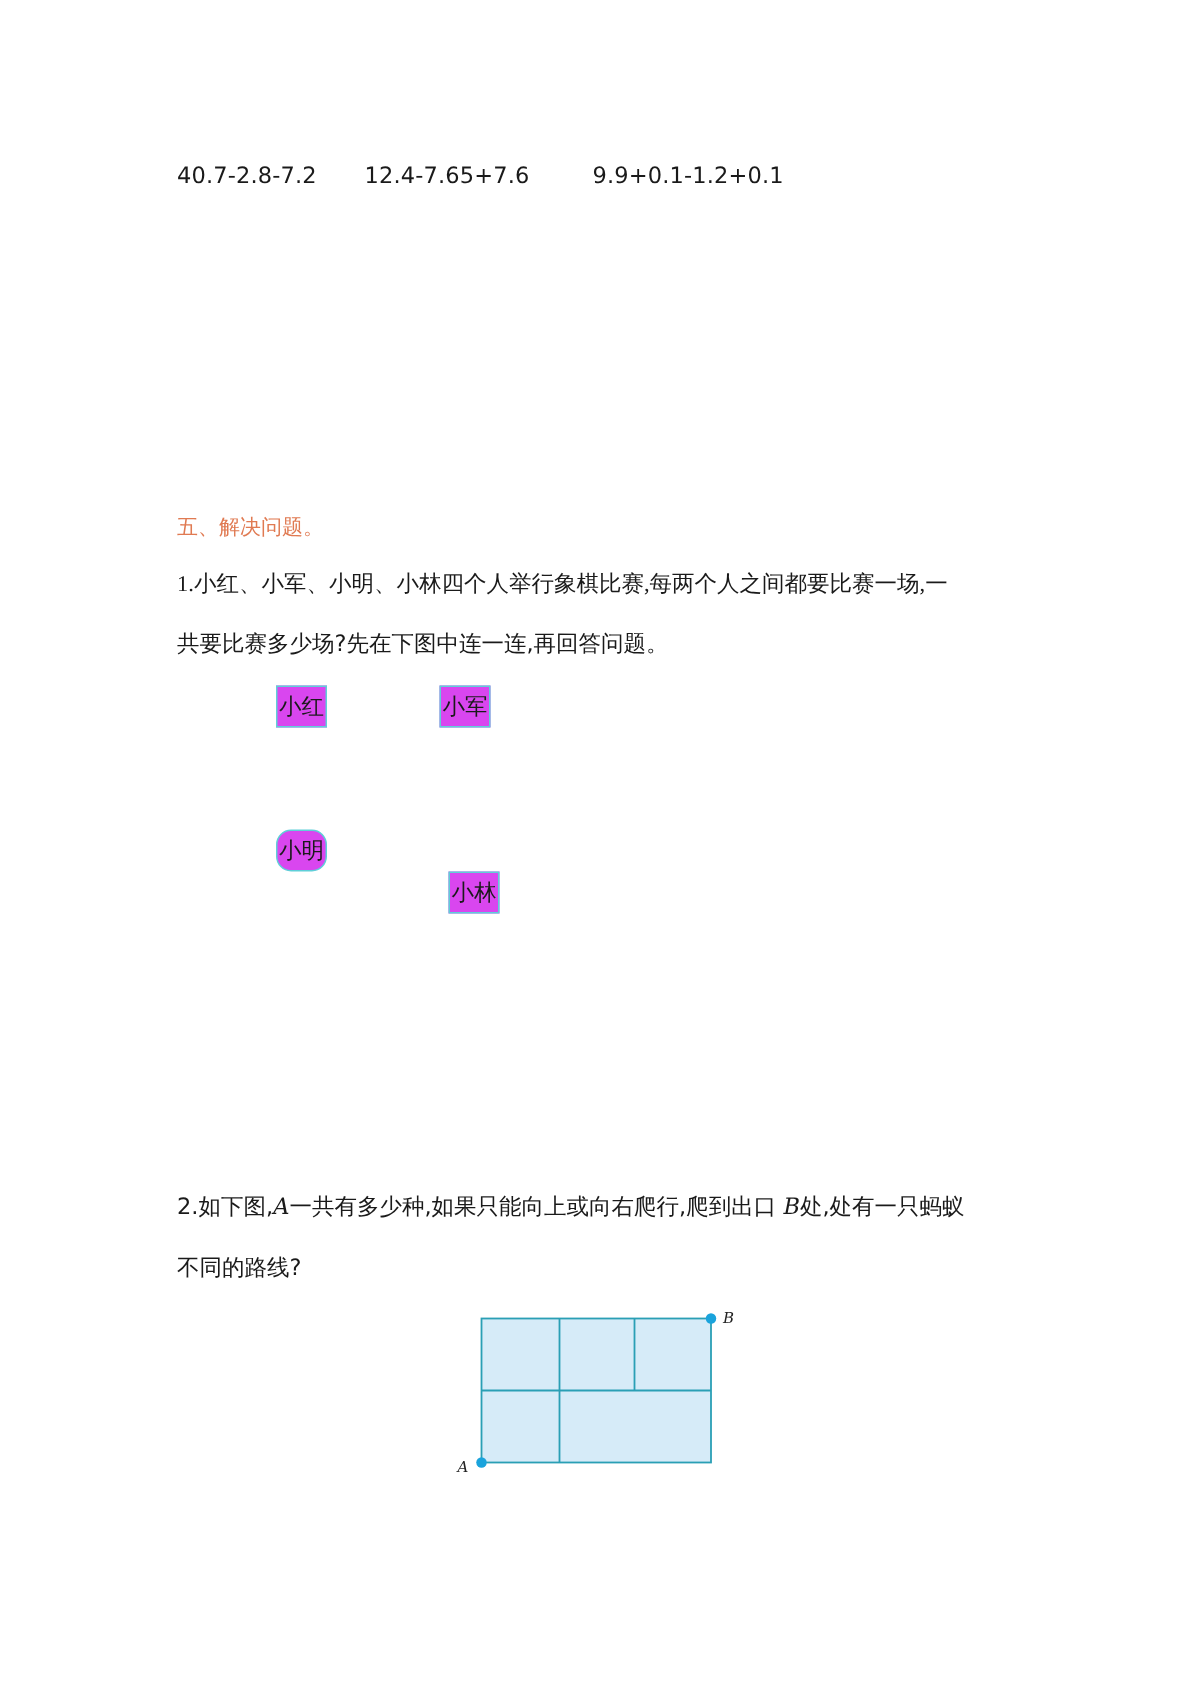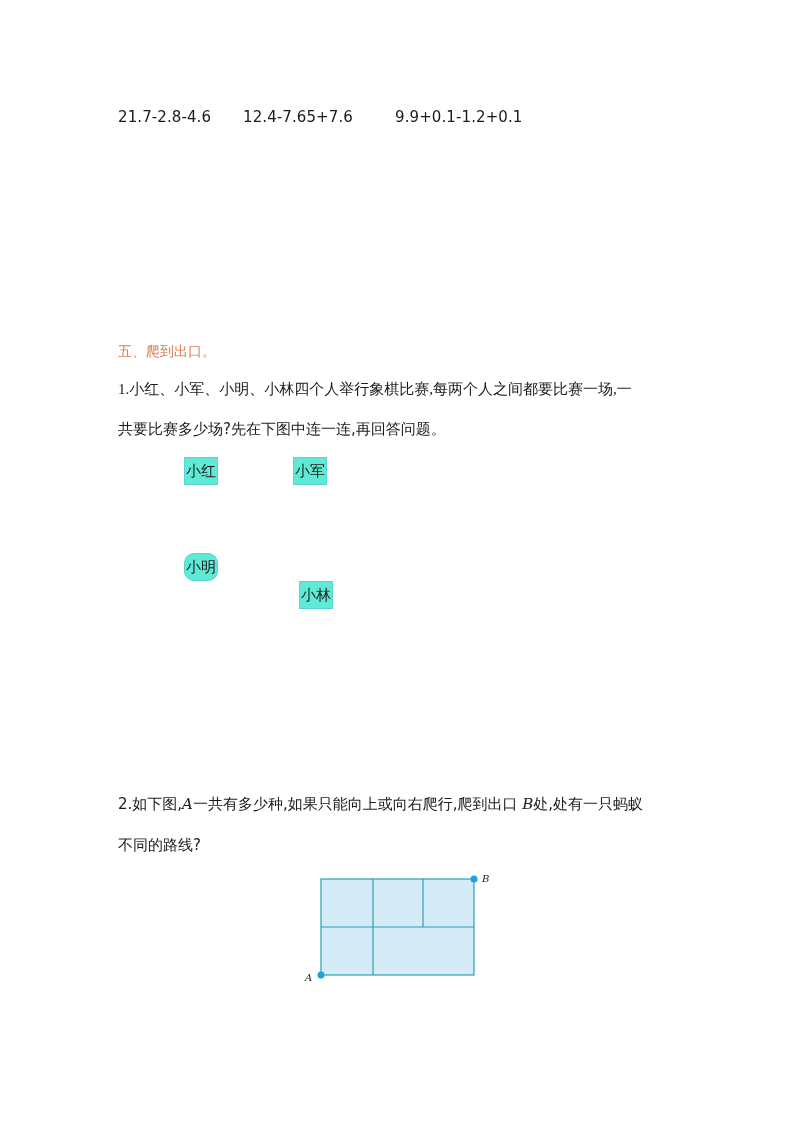--- a/index.html
+++ b/index.html
@@ -3,32 +3,32 @@
 <meta charset="utf-8">
 <style>
   html, body { margin: 0; padding: 0; background: #ffffff; }
   body { width: 793px; height: 1122px; position: relative; overflow: hidden;
          font-family: "DejaVu Sans", "Liberation Sans", sans-serif; color: #1a1a1a; }
   .abs { position: absolute; white-space: nowrap; }
   .expr { font-size: 15px; top: 108px; letter-spacing: 0.1px; }
   .section { font-family: "DejaVu Serif", "Liberation Serif", serif; font-size: 14px; color: #e07a52; left: 118px; top: 343px; }
   .q { font-size: 15px; left: 118px; }
   .namebox { position: absolute; width: 32px; height: 26px; border: 1px solid #5fcfd8;
-             font-size: 15px; line-height: 26px; text-align: center; background: #5eead4; }
+             font-size: 15px; line-height: 26px; text-align: center; background: #d946ef; }
   .diagram { position: absolute; left: 300px; top: 865px; }
   .ital { font-style: italic; font-family: "DejaVu Serif", "Liberation Serif", serif; }
 </style>
 </head>
 <body>
 
-<div class="abs expr" style="left:118px;">21.7-2.8-4.6</div>
+<div class="abs expr" style="left:118px;">40.7-2.8-7.2</div>
 <div class="abs expr" style="left:243px;">12.4-7.65+7.6</div>
 <div class="abs expr" style="left:395px;">9.9+0.1-1.2+0.1</div>
 
-<div class="abs section">五、爬到出口。</div>
+<div class="abs section">五、解决问题。</div>
 
 <div class="abs q" style="top:380px;font-family:Liberation Serif, serif;">1.小红、小军、小明、小林四个人举行象棋比赛,每两个人之间都要比赛一场,一</div>
 <div class="abs q" style="top:420px;">共要比赛多少场?先在下图中连一连,再回答问题。</div>
 
 <div class="namebox" style="left:184px; top:457px;">小红</div>
 <div class="namebox" style="left:293px; top:457px;">小军</div>
 <div class="namebox" style="left:184px; top:553px;border-radius:10px;">小明</div>
 <div class="namebox" style="left:282px; top:581px;margin-left:17px;">小林</div>
 
 <div class="abs q" style="top:795px;">

